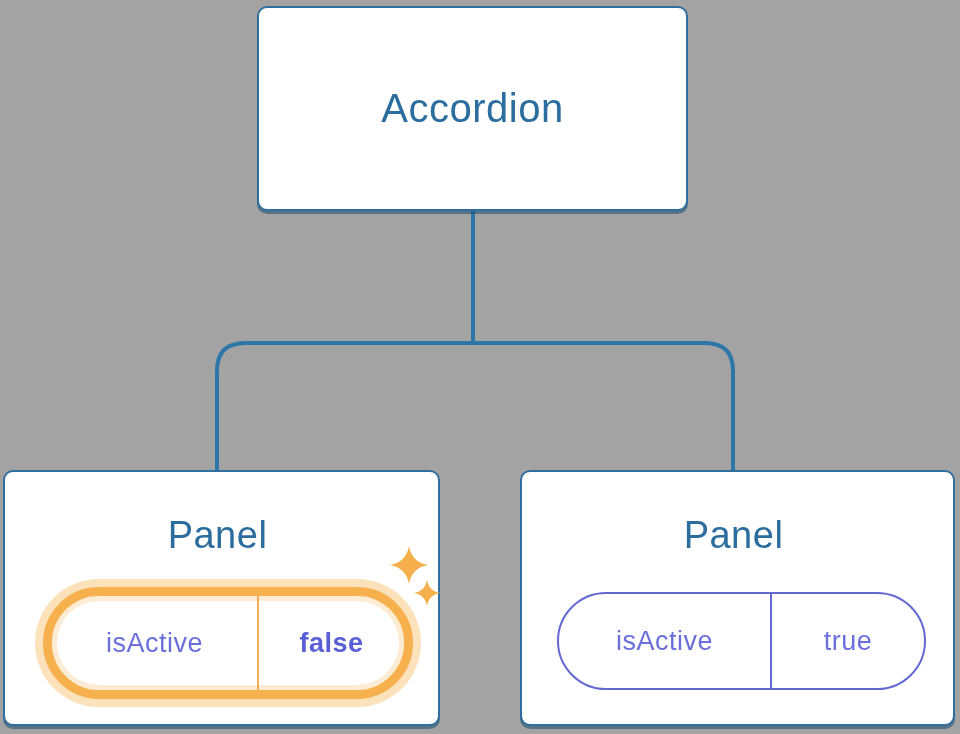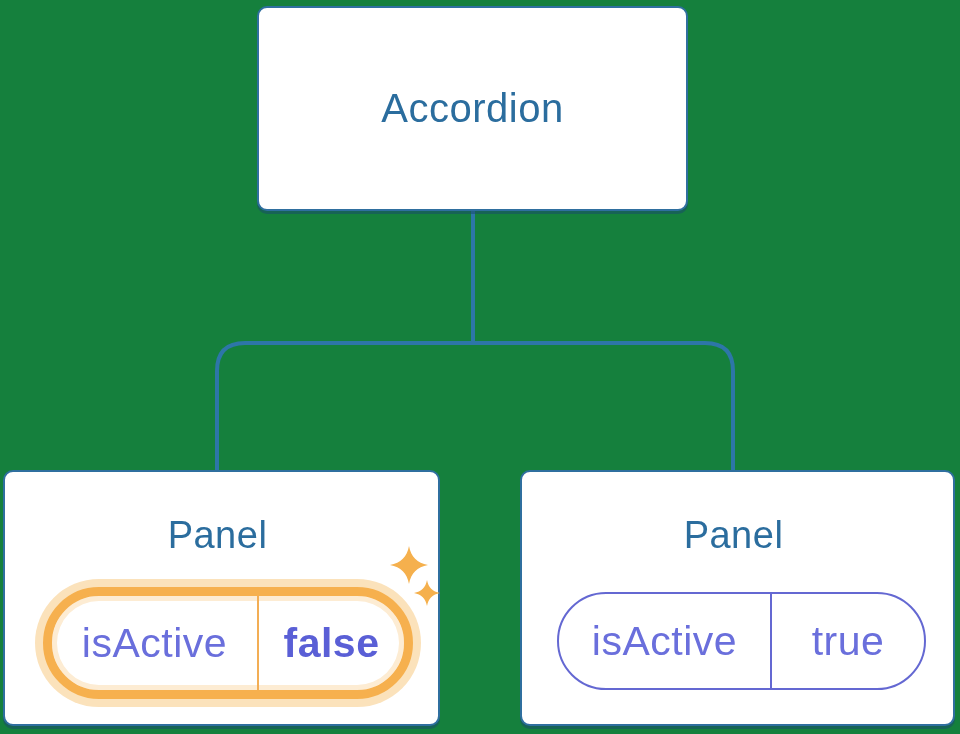--- a/index.html
+++ b/index.html
@@ -1,19 +1,19 @@
 <!DOCTYPE html>
 <html><head>
 <meta charset="utf-8">
 <style>
   html,body{margin:0;padding:0;}
   .canvas{
     position:relative;
     width:960px;height:734px;
-    background:#15803d;
+    background:#a3a3a3;
     overflow:hidden;
     font-family:"Liberation Sans", sans-serif;
   }
   .connector-svg{position:absolute;left:0;top:0;width:960px;height:734px;}
   .node{
     position:absolute;
     background:#ffffff;
     border:2px solid #2F6F9F;
     border-radius:10px;
     box-shadow:0 3px 0 rgba(26,74,108,0.55);
@@ -43,21 +43,21 @@
     left:35px;top:120px;width:369px;height:98px;
     border:2px solid #6468D2;
   }
   .pill-active{
     left:38px;top:115px;width:370px;height:112px;
     border:9px solid #F6B04E;
     box-shadow:0 0 0 8px #FBE2BB, inset 0 0 0 5px #FDECD3;
   }
   .pill-cell{
     display:flex;align-items:center;justify-content:center;
-    font-size:41px;color:#6A6FDC;letter-spacing:0.5px;
+    font-size:27px;color:#6A6FDC;letter-spacing:0.5px;
   }
   .pill-active .cell-name{width:205px;}
   .pill-active .cell-value{flex:1;}
   .pill-inactive .cell-name{width:211px;}
   .pill-inactive .cell-value{flex:1;}
   .cell-value-bold{font-weight:700;color:#5A5FD6;}
   .pill-divider{width:2px;}
   .divider-orange{background:#F3AE55;}
   .divider-purple{background:#6468D2;}
   .sparkle{position:absolute;}

